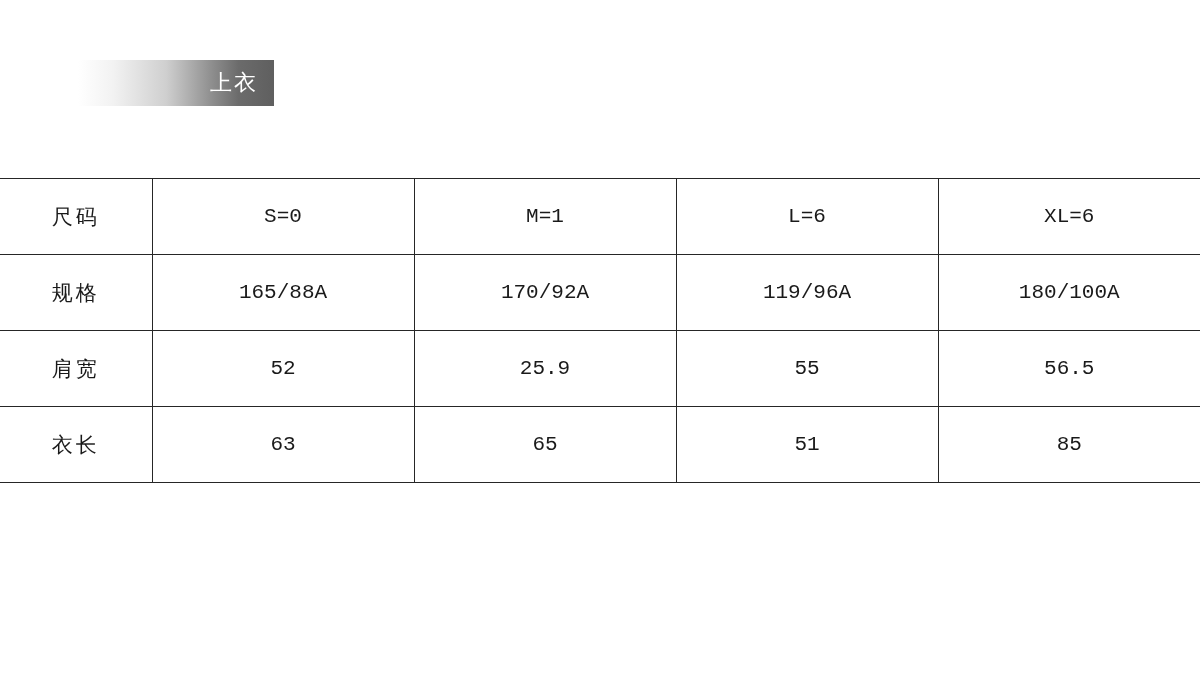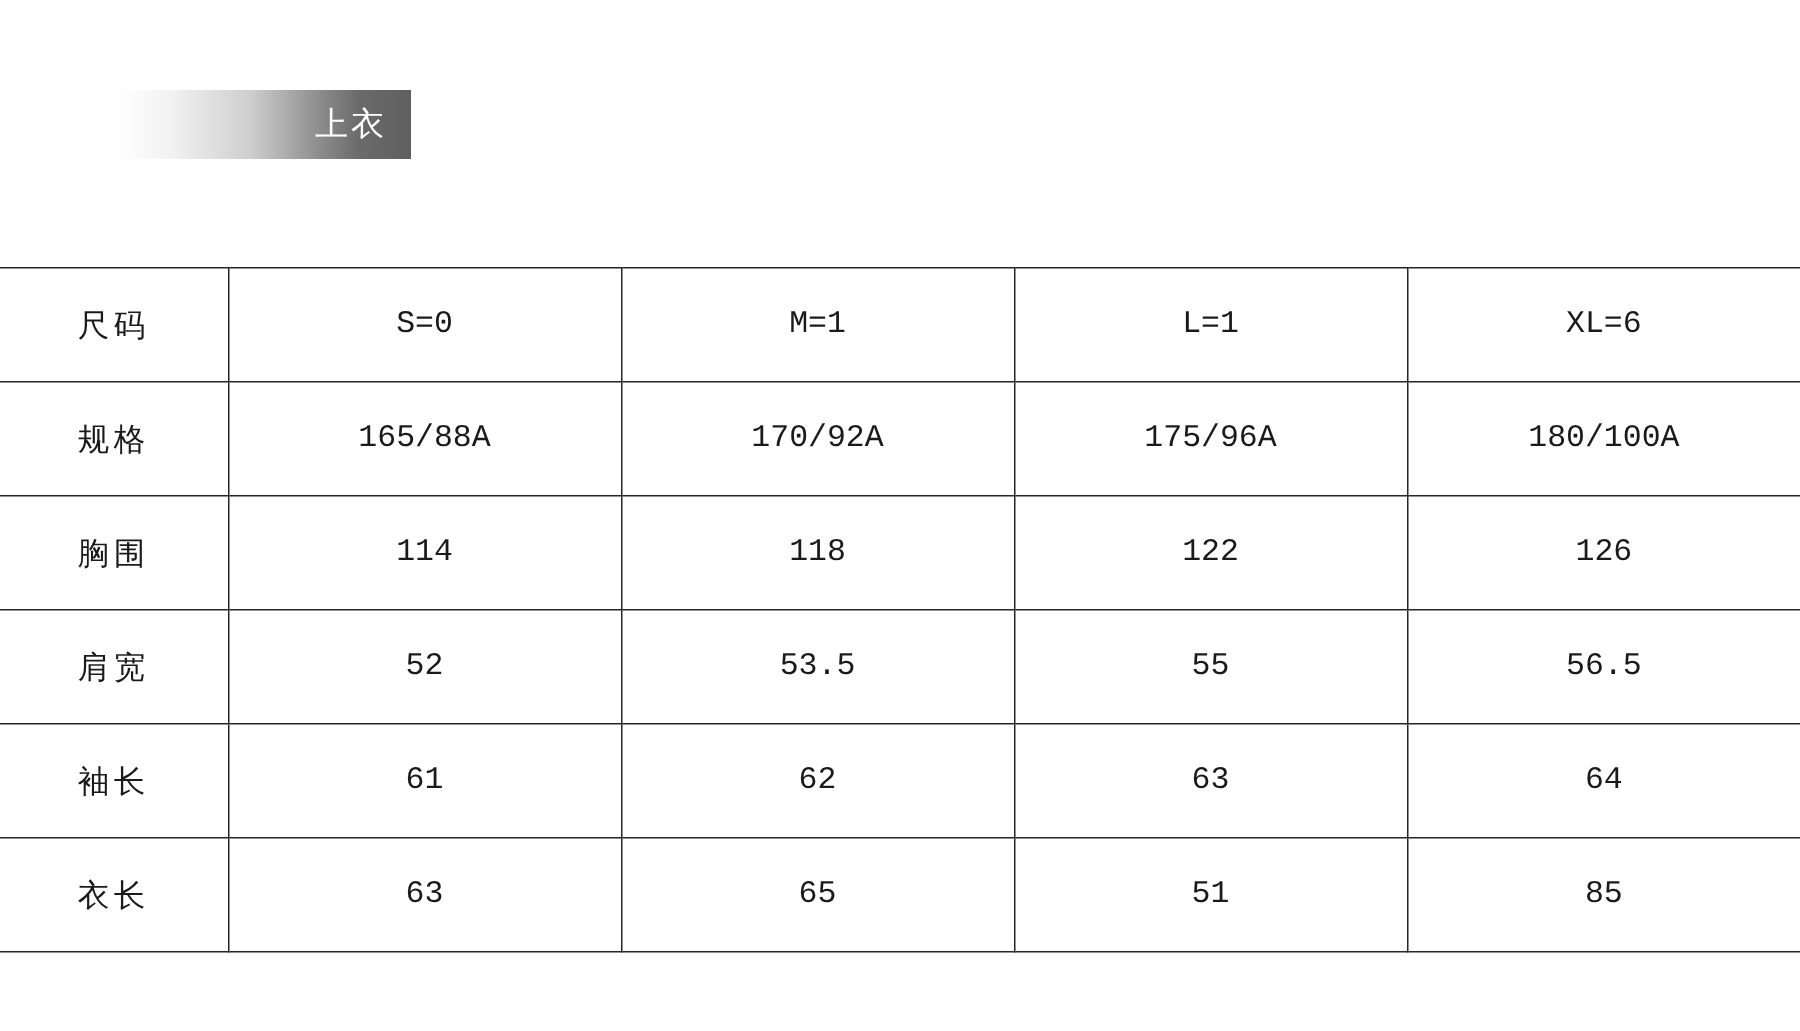--- a/index.html
+++ b/index.html
@@ -92,50 +92,36 @@
     <col class="data-col">
     <col class="data-col">
     <col class="data-col">
     <col class="data-col">
   </colgroup>
   <tbody>
     <tr>
       <td class="row-label">尺码</td>
       <td class="val">S=0</td>
       <td class="val">M=1</td>
-      <td class="val">L=1</td>
+      <td class="val">L=6</td>
       <td class="val last-col">XL=6</td>
     </tr>
     <tr>
       <td class="row-label">规格</td>
       <td class="val">165/88A</td>
       <td class="val">170/92A</td>
-      <td class="val">175/96A</td>
+      <td class="val">119/96A</td>
       <td class="val last-col">180/100A</td>
-    </tr>
-    <tr>
-      <td class="row-label">胸围</td>
-      <td class="val">114</td>
-      <td class="val">118</td>
-      <td class="val">122</td>
-      <td class="val last-col">126</td>
     </tr>
     <tr>
       <td class="row-label">肩宽</td>
       <td class="val">52</td>
-      <td class="val">53.5</td>
+      <td class="val">25.9</td>
       <td class="val">55</td>
       <td class="val last-col">56.5</td>
-    </tr>
-    <tr>
-      <td class="row-label">袖长</td>
-      <td class="val">61</td>
-      <td class="val">62</td>
-      <td class="val">63</td>
-      <td class="val last-col">64</td>
     </tr>
     <tr>
       <td class="row-label">衣长</td>
       <td class="val">63</td>
       <td class="val">65</td>
       <td class="val">51</td>
       <td class="val last-col">85</td>
     </tr>
   </tbody>
 </table>

